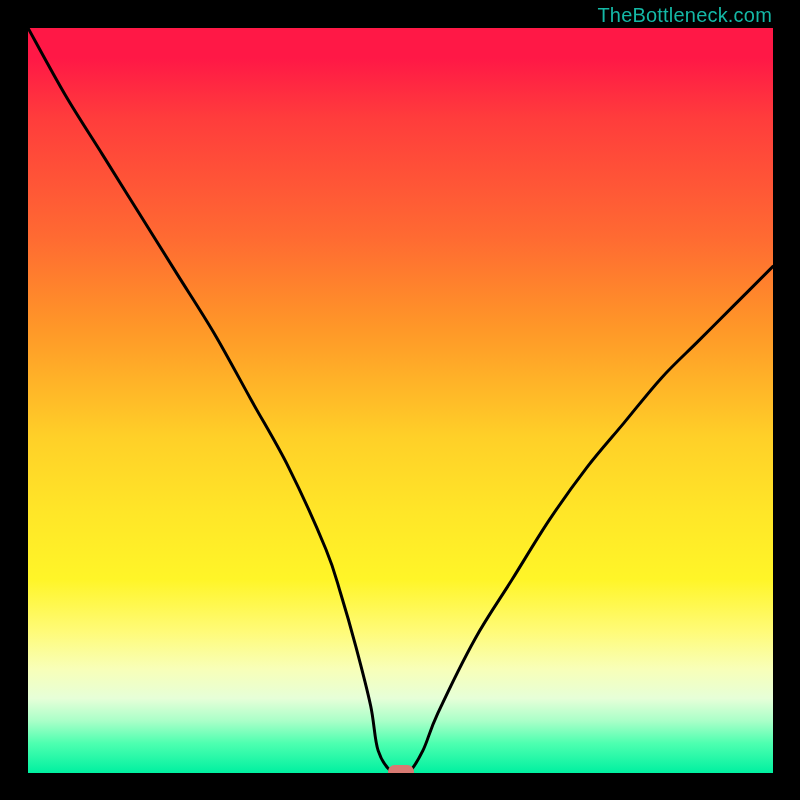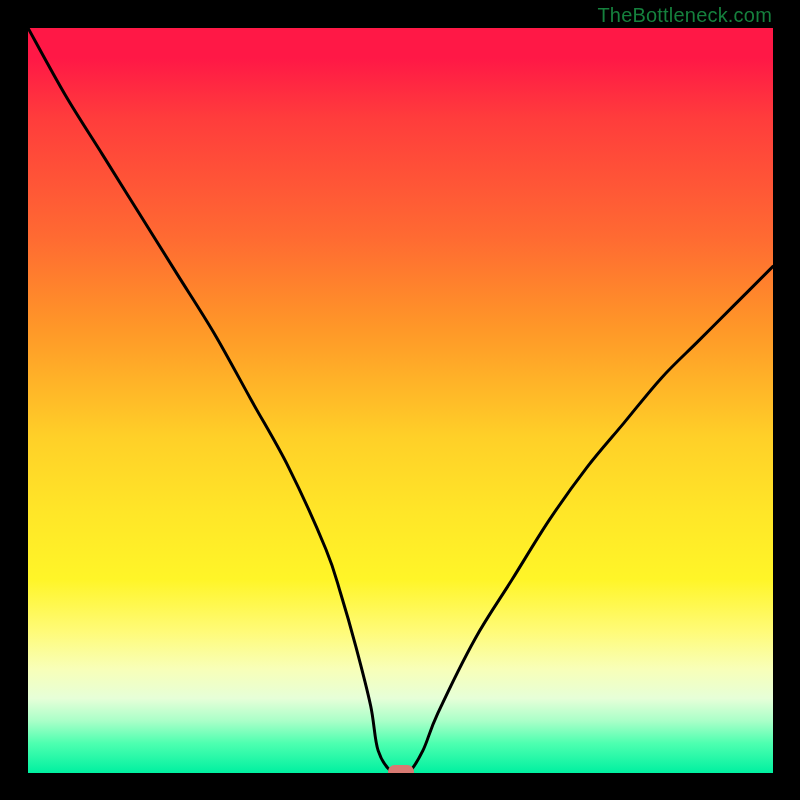--- a/index.html
+++ b/index.html
@@ -52,21 +52,21 @@
     inset: 0;
     width: 100%;
     height: 100%;
   }
   .watermark {
     position: absolute;
     top: 4px;
     right: 28px;
     font-family: Arial, Helvetica, sans-serif;
     font-size: 20px;
-    color: #15803d;
+    color: #14b8a6;
     letter-spacing: 0.2px;
   }
   .marker {
     position: absolute;
     width: 26px;
     height: 13px;
     border-radius: 7px;
     background: #d87a72;
   }
 </style>

